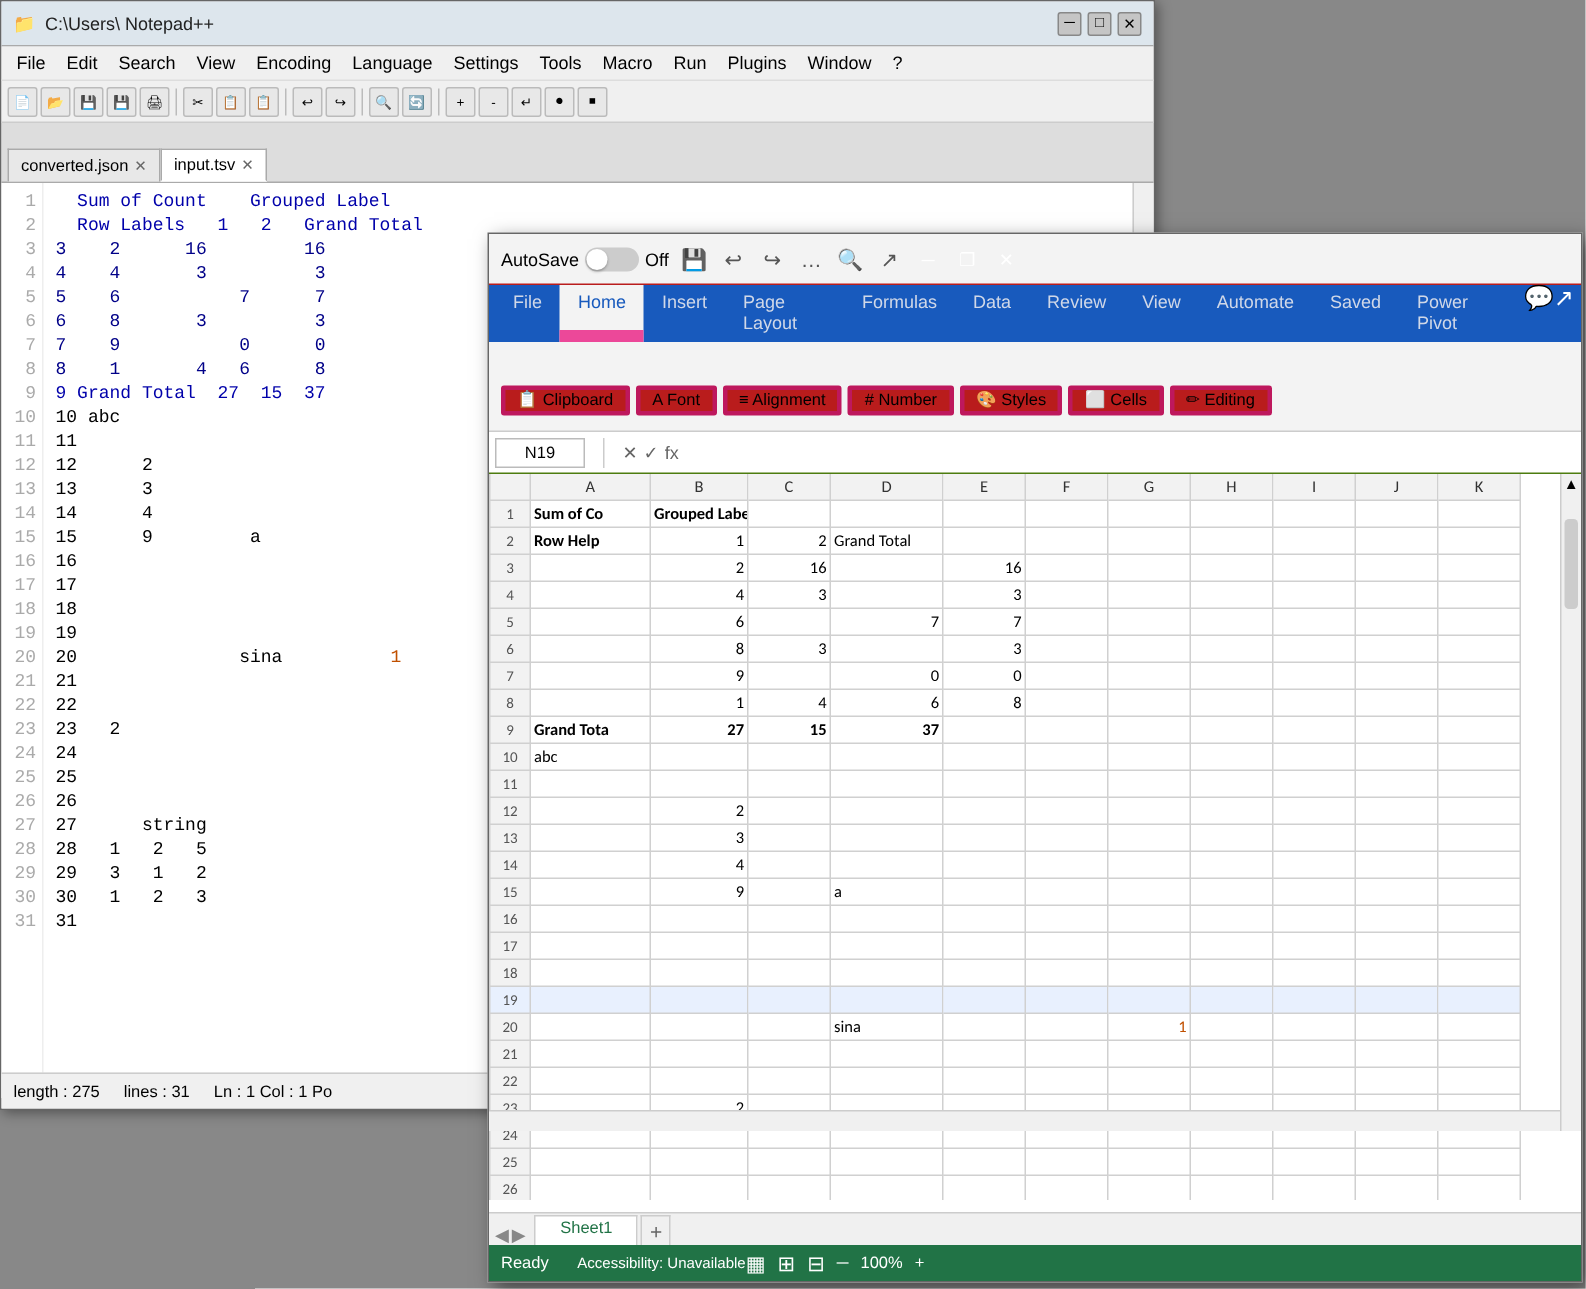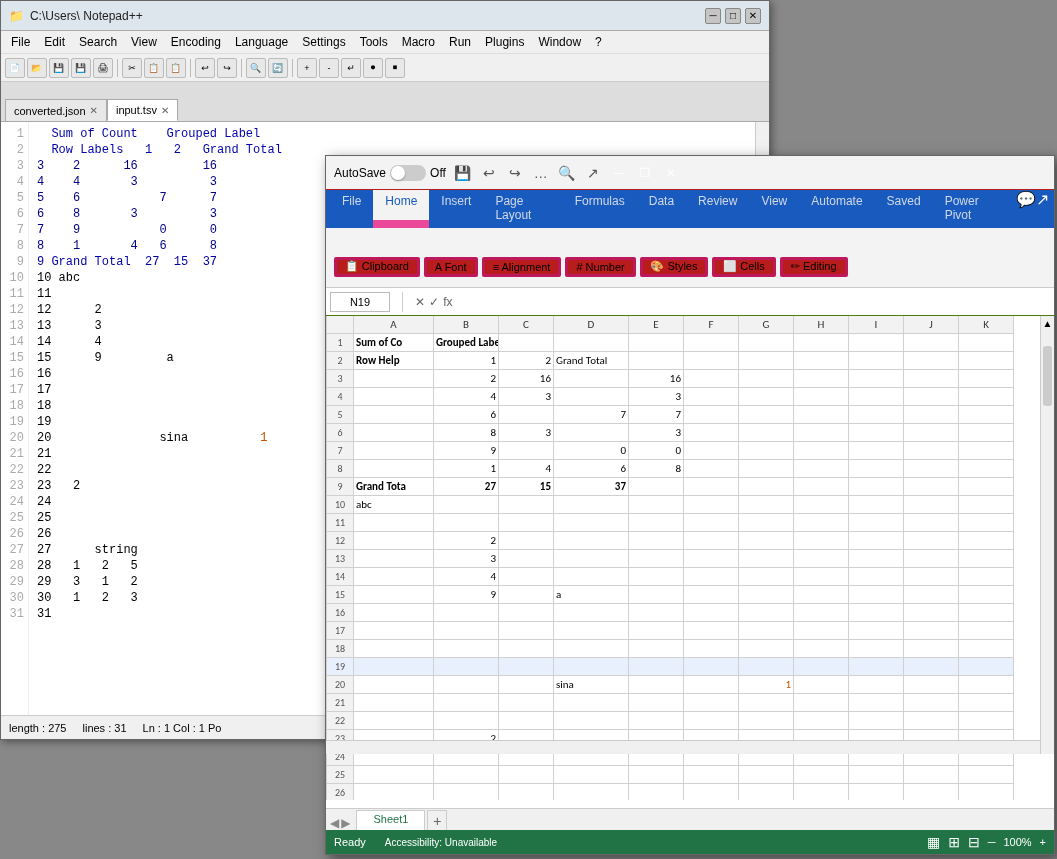--- a/index.html
+++ b/index.html
@@ -270,21 +270,20 @@
     .excel-statusbar {
       position: absolute;
       bottom: 0; left: 0; right: 0;
       height: 24px;
       background: #217346;
       color: #fff;
       display: flex;
       align-items: center;
       padding: 0 8px;
       font-size: 11px;
-      justify-content: space-between;
     }
     .excel-statusbar-right {
       display: flex; gap: 8px; align-items: center;
     }
     .sheet-tabs {
       position: absolute;
       bottom: 24px; left: 0; right: 0;
       height: 22px;
       background: #f0f0f0;
       border-top: 1px solid #ccc;

